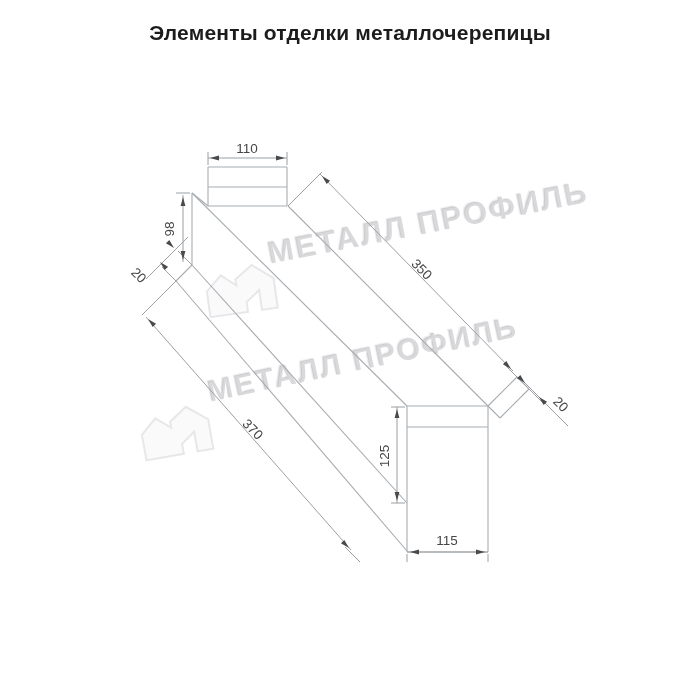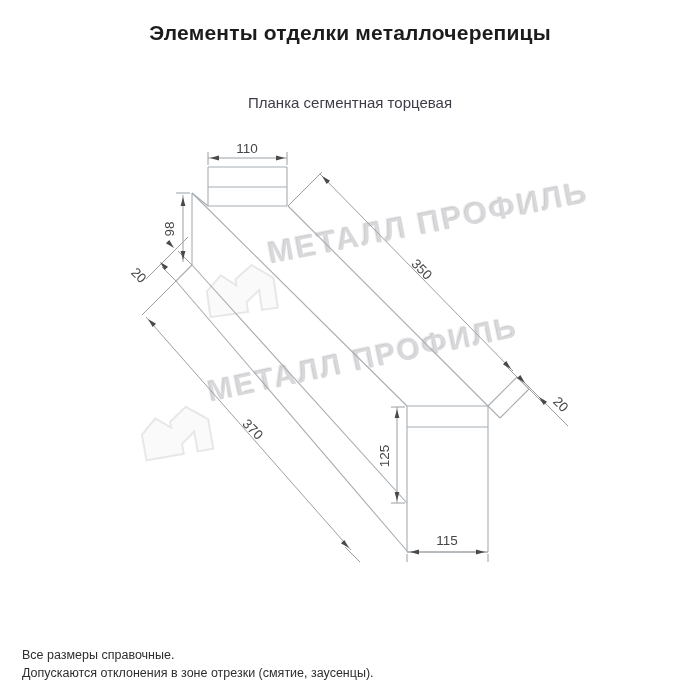--- a/index.html
+++ b/index.html
@@ -21,21 +21,20 @@
   svg text{font-family:"Liberation Sans", sans-serif;}
 </style>
 </head>
 <body>
 
 <div class="page">
 
   <div class="title">Элементы отделки металлочерепицы</div>
 
   <div class="subtitle">
-    <div>Планка сегментная торцевая</div>
   </div>
 
   <svg class="wmlogo wmlogo1" width="86" height="56" viewBox="0 0 86 56">
     <path d="M4,50 L4,24 L20,10 L34,22 L34,16 L52,4 L72,20 L72,50 L56,50 L56,30 L42,40 L42,50 Z" fill="rgba(235,235,238,0.55)" stroke="rgba(175,175,182,0.55)" stroke-width="2"></path>
   </svg>
   <svg class="wmlogo wmlogo2" width="86" height="60" viewBox="0 0 86 56">
     <path d="M4,50 L4,24 L20,10 L34,22 L34,16 L52,4 L72,20 L72,50 L56,50 L56,30 L42,40 L42,50 Z" fill="rgba(235,235,238,0.55)" stroke="rgba(175,175,182,0.55)" stroke-width="2"></path>
   </svg>
 
   <div class="wm wm1">МЕТАЛЛ ПРОФИЛЬ</div>
@@ -104,18 +103,14 @@
       <text x="0" y="0" fill="#474747" font-size="13.5" text-anchor="middle" dominant-baseline="middle" transform="translate(247,149) rotate(0)">110</text>
       <text x="0" y="0" fill="#474747" font-size="13.5" text-anchor="middle" dominant-baseline="middle" transform="translate(170,229) rotate(-90)">98</text>
       <text x="0" y="0" fill="#474747" font-size="13.5" text-anchor="middle" dominant-baseline="middle" transform="translate(138,276) rotate(45)">20</text>
       <text x="0" y="0" fill="#474747" font-size="13.5" text-anchor="middle" dominant-baseline="middle" transform="translate(421,270) rotate(45)">350</text>
       <text x="0" y="0" fill="#474747" font-size="13.5" text-anchor="middle" dominant-baseline="middle" transform="translate(560,405) rotate(45)">20</text>
       <text x="0" y="0" fill="#474747" font-size="13.5" text-anchor="middle" dominant-baseline="middle" transform="translate(252,430) rotate(45)">370</text>
       <text x="0" y="0" fill="#474747" font-size="13.5" text-anchor="middle" dominant-baseline="middle" transform="translate(385,456) rotate(-90)">125</text>
       <text x="0" y="0" fill="#474747" font-size="13.5" text-anchor="middle" dominant-baseline="middle" transform="translate(447,541) rotate(0)">115</text>
     </svg>
 
-  <div class="footnotes">
-    <div>Все размеры справочные.</div>
-    <div>Допускаются отклонения в зоне отрезки (смятие, заусенцы).</div>
-  </div>
 
 </div>
 
 </body></html>

